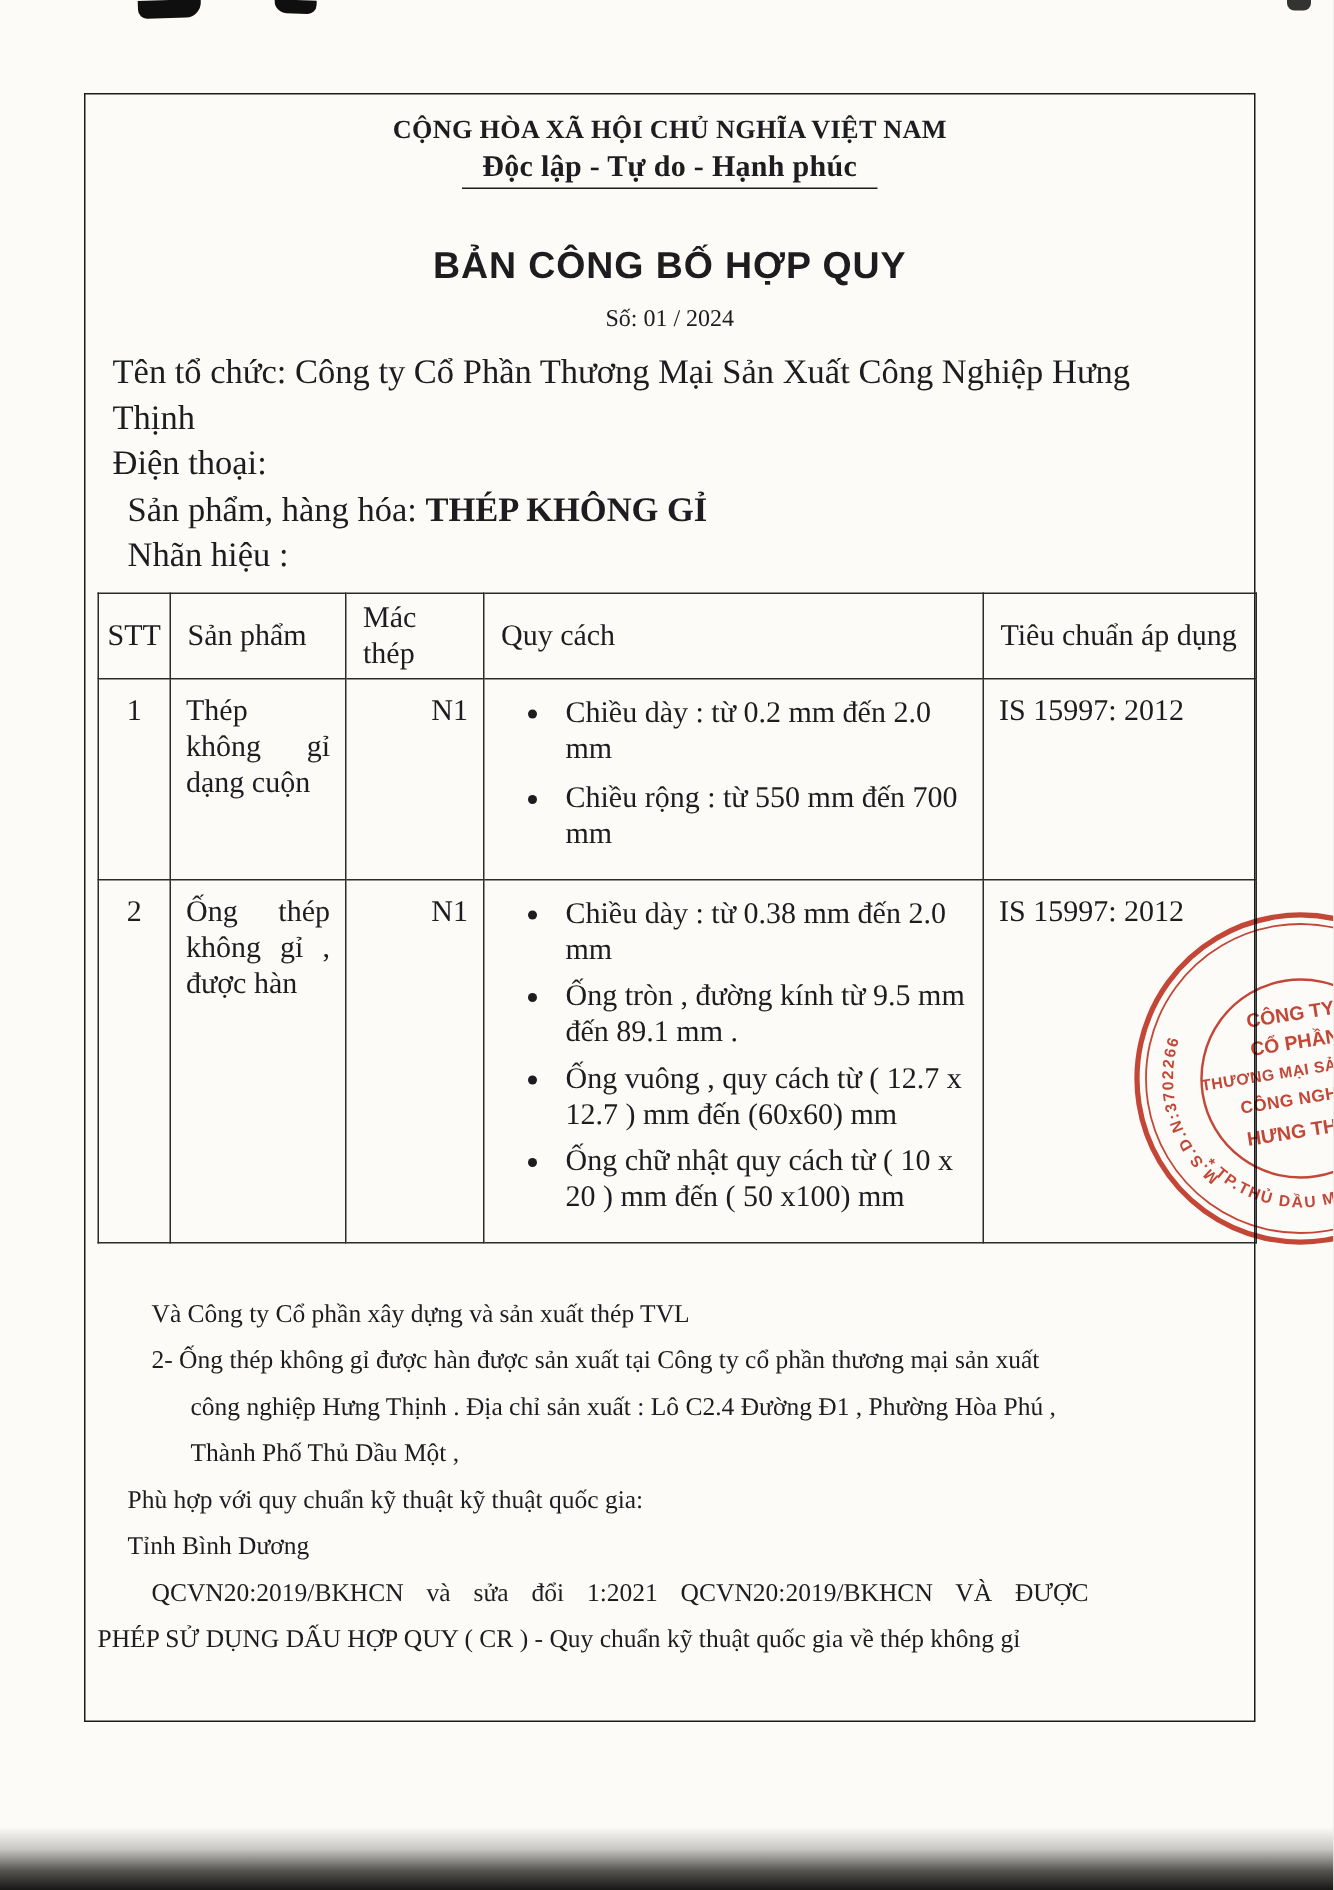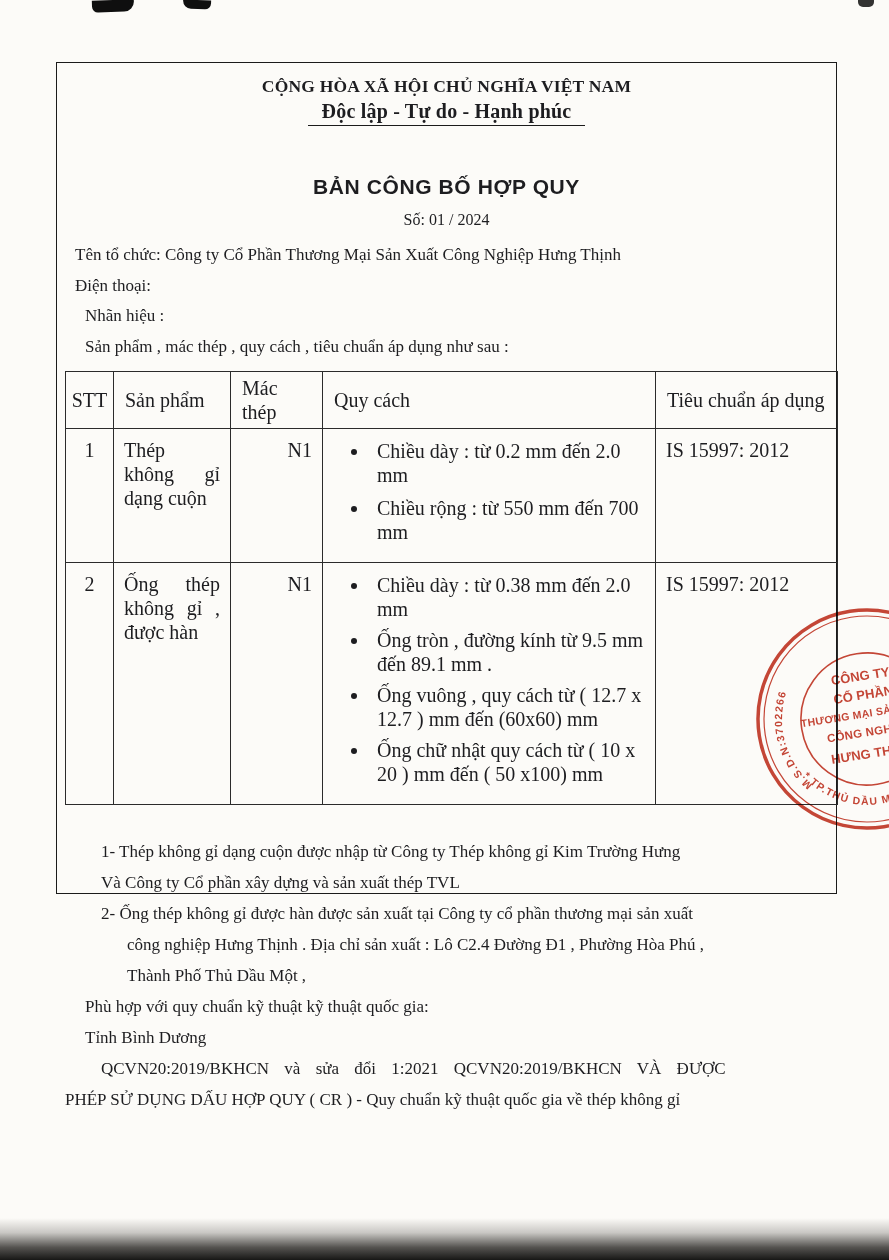--- a/index.html
+++ b/index.html
@@ -8,29 +8,29 @@
   .page { position:relative; width:889px; height:1260px; background:var(--paper,#fcfbf8); overflow:hidden; color:var(--ink,#1d1d20); }
 
   
   .art { position:absolute; background:#0f0f0f; }
   .art1 { left:92px; top:0; width:42px; height:12px; border-radius:0 0 10px 6px; transform:rotate(-2deg); }
   .art2 { left:183px; top:0; width:28px; height:9px; border-radius:0 0 6px 8px; transform:rotate(2deg); }
   .art3 { left:858px; top:0; width:16px; height:7px; border-radius:0 0 5px 5px; opacity:.85; }
   .scan-bottom { position:absolute; left:0; bottom:0; width:889px; height:42px;
     background:linear-gradient(180deg, rgba(120,116,110,0) 0%, rgba(105,102,97,.35) 35%, rgba(55,53,50,.85) 70%, #171716 100%); }
 
-  .frame { position:absolute; left:56px; top:62px; width:781px; height:832px; border:1.6px solid #1b1b1b; padding-top:13px; }
+  .frame { position:absolute; left:56px; top:62px; width:781px; height:1086px; border:1.6px solid #1b1b1b; padding-top:13px; }
 
   .nat-title { text-align:center; font-weight:bold; font-size:17.5px; letter-spacing:.2px; }
   .motto-row { text-align:center; margin-top:3px; }
   .motto { display:inline-block; font-weight:bold; font-size:20px; padding:0 14px 2px; border-bottom:1.7px solid #1b1b1b; letter-spacing:.2px; }
-  .doc-title { margin-top:49px; text-align:center; font-family:"Liberation Sans","DejaVu Sans",sans-serif; font-weight:bold; font-size:21px; letter-spacing:.6px; }
+  .doc-title { margin-top:37px; text-align:center; font-family:"Liberation Sans","DejaVu Sans",sans-serif; font-weight:bold; font-size:25px; letter-spacing:.6px; }
   .doc-number { margin-top:12px; text-align:center; font-size:16px; }
 
-  .info { margin:11px 26px 0 18px; font-size:17px; line-height:30.5px; }
+  .info { margin:11px 26px 0 18px; font-size:23px; line-height:30.5px; }
   .info .ind { margin-left:10px; }
 
   .spec-table { border-collapse:collapse; table-layout:fixed; width:772px; margin:9px 0 0 8px; font-size:20px; }
   .spec-table th, .spec-table td { border:1.5px solid #2b2b2b; vertical-align:top; text-align:left; font-weight:normal; padding:9px 10px; line-height:24px; }
   .spec-table thead th { vertical-align:middle; height:43px; padding:4px 11px; }
   .spec-table th.c-stt, .spec-table td.c-stt { text-align:center; padding-left:2px; padding-right:2px; }
   .spec-table td.c-grade { text-align:right; }
   .spec-table td.c-just { text-align:justify; }
   .row1 td { height:94px; }
   .row2 td { height:242px; }
@@ -70,22 +70,22 @@
     <div class="motto-row">
       <span class="motto">Độc lập - Tự do - Hạnh phúc</span>
     </div>
 
     <div class="doc-title">BẢN CÔNG BỐ HỢP QUY</div>
     <div class="doc-number">Số: 01 / 2024</div>
 
     <div class="info">
       <div class="info-line">Tên tổ chức: Công ty Cổ Phần Thương Mại Sản Xuất Công Nghiệp Hưng Thịnh</div>
       <div class="info-line">Điện thoại:</div>
+      <div class="info-line ind"><span>Sản phẩm, hàng hóa: </span><b>THÉP KHÔNG GỈ</b></div>
       <div class="info-line ind">Nhãn hiệu :</div>
-      <div class="info-line ind">Sản phẩm , mác thép , quy cách , tiêu chuẩn áp dụng như sau :</div>
     </div>
 
     <table class="spec-table">
       <colgroup>
         <col style="width:48px">
           <col style="width:117px">
           <col style="width:92px">
           <col style="width:333px">
           <col style="width:182px">
       </colgroup>
@@ -122,21 +122,20 @@
               <li>Ống vuông , quy cách từ ( 12.7 x 12.7 ) mm đến (60x60) mm</li>
               <li>Ống chữ nhật quy cách từ ( 10 x 20 ) mm đến ( 50 x100) mm</li>
             </ul>
           </td>
           <td>IS 15997: 2012</td>
         </tr>
       </tbody>
     </table>
 
     <div class="notes">
-      <div class="nl i1">1-  Thép không gỉ dạng cuộn được nhập từ Công ty Thép không gỉ Kim Trường Hưng</div>
       <div class="nl i1">Và Công ty Cổ phần xây dựng và sản xuất thép TVL</div>
       <div class="nl i1">2-  Ống thép không gỉ được hàn được sản xuất tại Công ty cổ phần thương mại sản xuất</div>
       <div class="nl i2">công nghiệp Hưng Thịnh . Địa chỉ sản xuất : Lô C2.4 Đường Đ1 , Phường Hòa Phú ,</div>
       <div class="nl i2">Thành Phố Thủ Dầu Một ,</div>
       <div class="nl i0">Phù hợp với quy chuẩn kỹ thuật kỹ thuật quốc gia:</div>
       <div class="nl i0">Tỉnh Bình Dương</div>
       <div class="nl i1 wide">QCVN20:2019/BKHCN và sửa đổi 1:2021 QCVN20:2019/BKHCN VÀ ĐƯỢC</div>
       <div class="nl iflush">PHÉP SỬ DỤNG DẤU HỢP QUY ( CR ) -  Quy chuẩn kỹ thuật quốc gia về thép không gỉ</div>
     </div>
 

